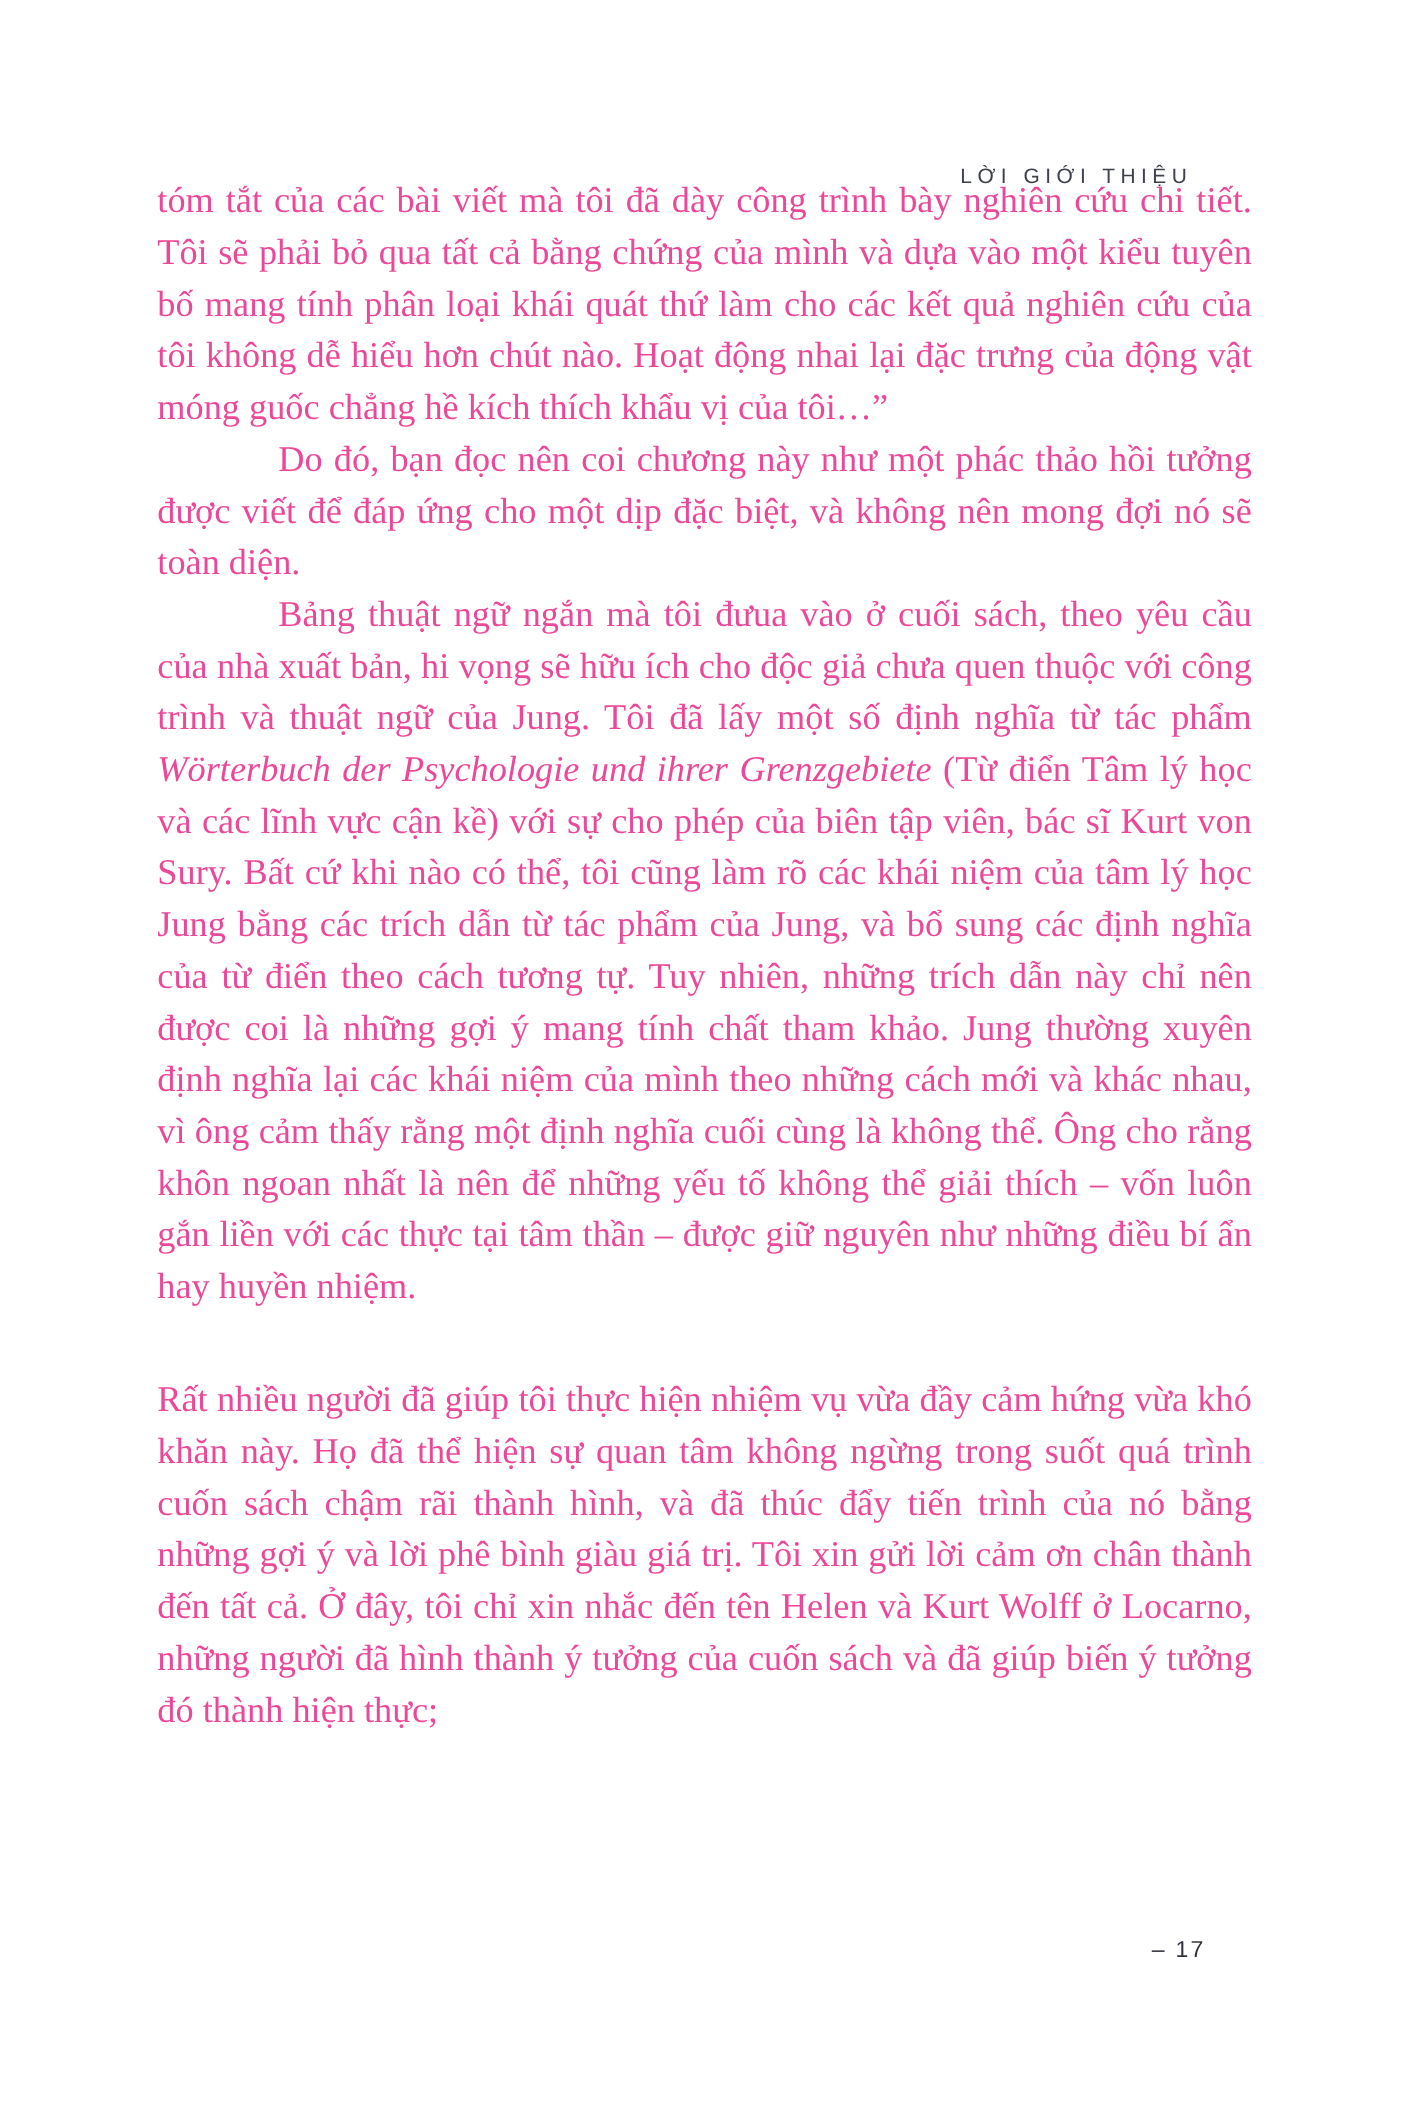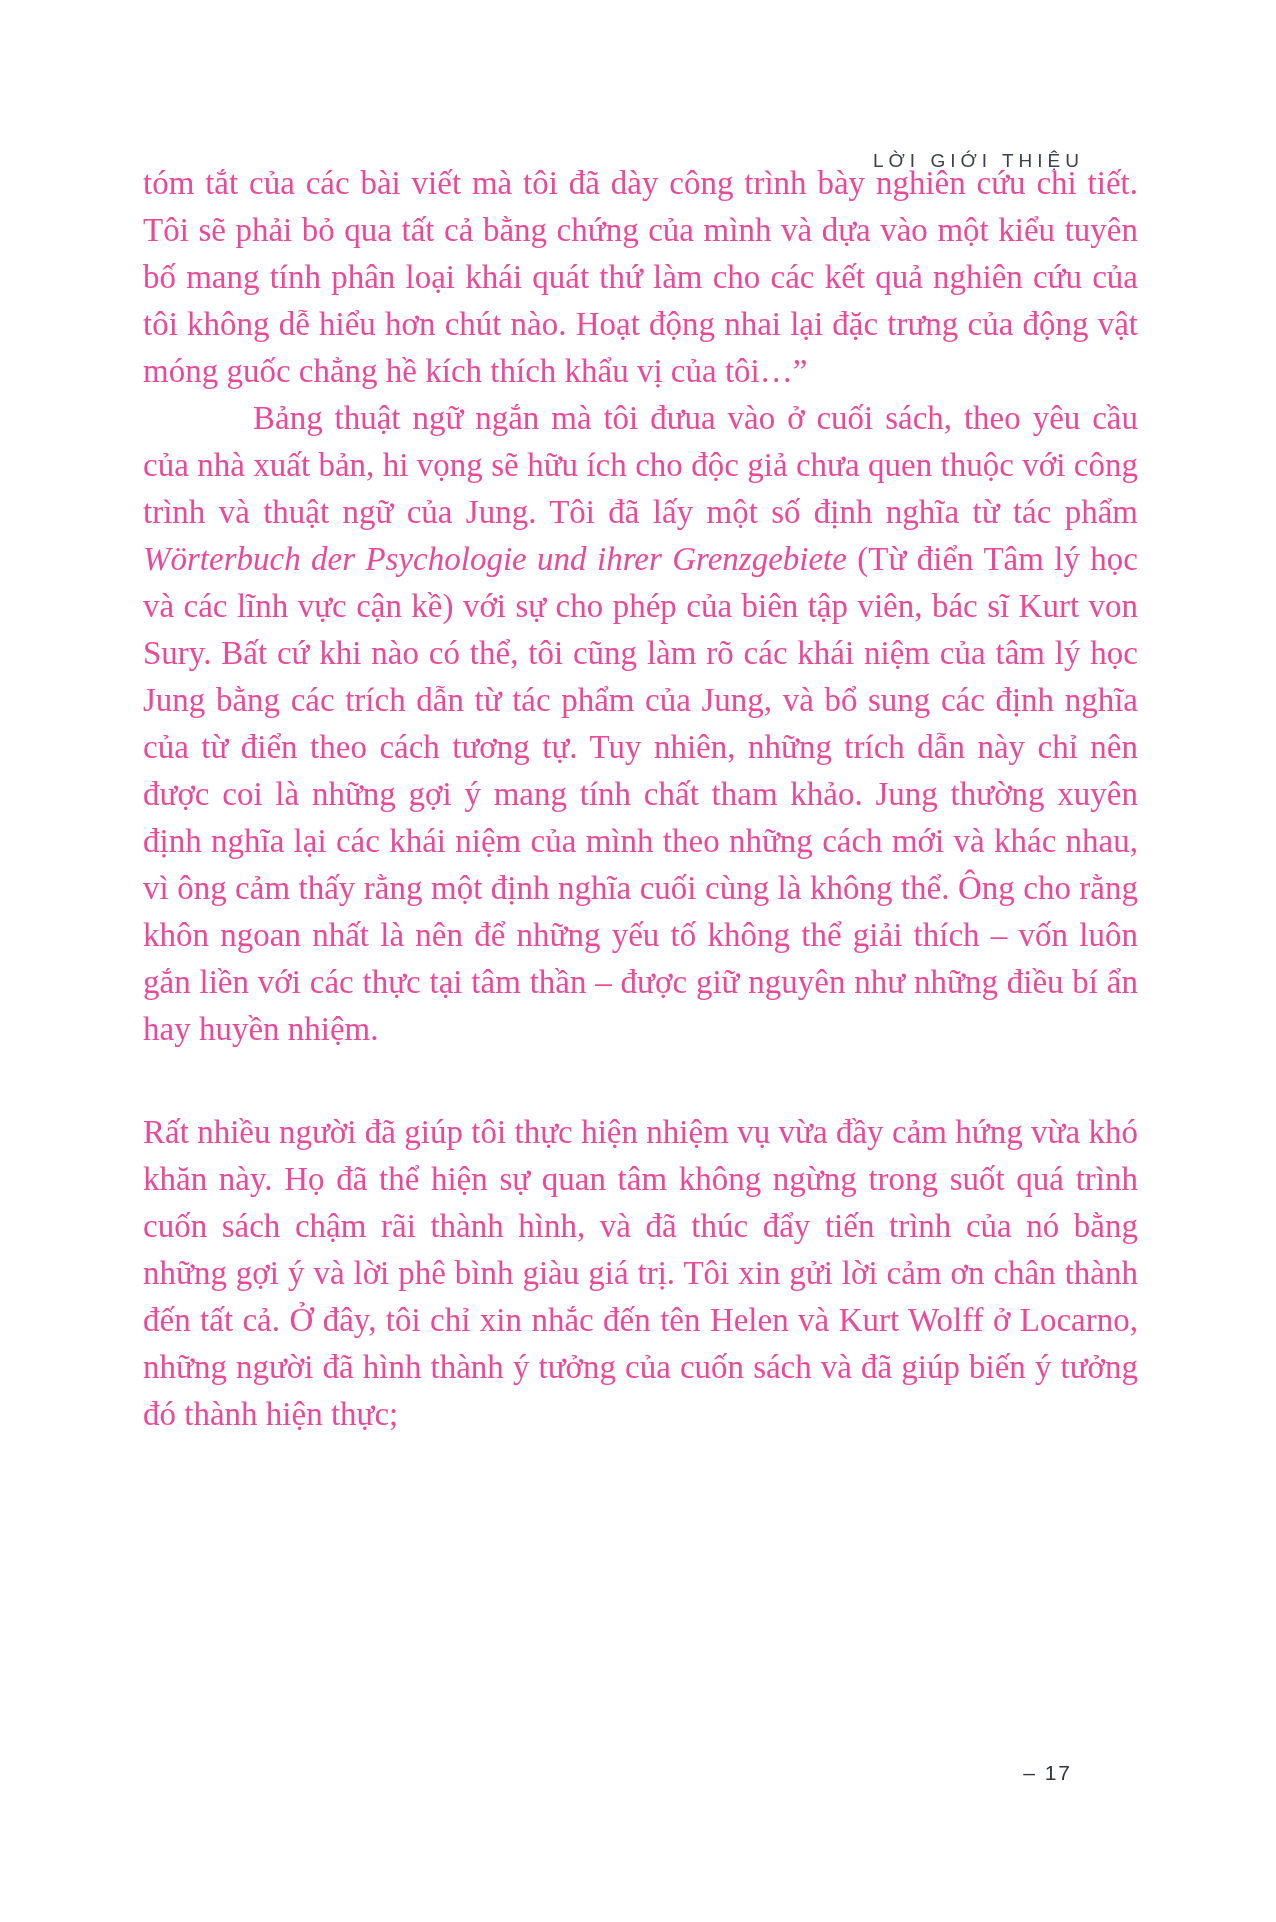--- a/index.html
+++ b/index.html
@@ -46,36 +46,37 @@
     text-indent: 110px;
   }
   .body-text p.section-break {
     margin-top: 56px;
   }
   .body-text em {
   }
   .folio {
     position: absolute;
     top: 1761px;
-    right: 204px;
+    right: 180px;
     font-family: "Liberation Sans", sans-serif;
     font-size: 21px;
     letter-spacing: 2px;
     color: #30343c;
     white-space: nowrap;
   }
 </style>
 </head>
 <body>
 
 <div class="page">
 
   <div class="running-head">LỜI GIỚI THIỆU</div>
 
   <div class="body-text">
       <p class=""><span>tóm tắt của các bài viết mà tôi đã dày công trình bày nghiên cứu chi tiết. Tôi sẽ phải bỏ qua tất cả bằng chứng của mình và dựa vào một kiểu tuyên bố mang tính phân loại khái quát thứ làm cho các kết quả nghiên cứu của tôi không dễ hiểu hơn chút nào. Hoạt động nhai lại đặc trưng của động vật móng guốc chẳng hề kích thích khẩu vị của tôi…”</span></p>
+      <p class="indent"><span>Do đó, bạn đọc nên coi chương này như một phác thảo hồi tưởng được viết để đáp ứng cho một dịp đặc biệt, và không nên mong đợi nó sẽ toàn diện.</span></p>
       <p class="indent"><span>Bảng thuật ngữ ngắn mà tôi đưua vào ở cuối sách, theo yêu cầu của nhà xuất bản, hi vọng sẽ hữu ích cho độc giả chưa quen thuộc với công trình và thuật ngữ của Jung. Tôi đã lấy một số định nghĩa từ tác phẩm </span><em>Wörterbuch der Psychologie und ihrer Grenzgebiete</em><span> (Từ điển Tâm lý học và các lĩnh vực cận kề) với sự cho phép của biên tập viên, bác sĩ Kurt von Sury. Bất cứ khi nào có thể, tôi cũng làm rõ các khái niệm của tâm lý học Jung bằng các trích dẫn từ tác phẩm của Jung, và bổ sung các định nghĩa của từ điển theo cách tương tự. Tuy nhiên, những trích dẫn này chỉ nên được coi là những gợi ý mang tính chất tham khảo. Jung thường xuyên định nghĩa lại các khái niệm của mình theo những cách mới và khác nhau, vì ông cảm thấy rằng một định nghĩa cuối cùng là không thể. Ông cho rằng khôn ngoan nhất là nên để những yếu tố không thể giải thích – vốn luôn gắn liền với các thực tại tâm thần – được giữ nguyên như những điều bí ẩn hay huyền nhiệm.</span></p>
       <p class="section-break"><span>Rất nhiều người đã giúp tôi thực hiện nhiệm vụ vừa đầy cảm hứng vừa khó khăn này. Họ đã thể hiện sự quan tâm không ngừng trong suốt quá trình cuốn sách chậm rãi thành hình, và đã thúc đẩy tiến trình của nó bằng những gợi ý và lời phê bình giàu giá trị. Tôi xin gửi lời cảm ơn chân thành đến tất cả. Ở đây, tôi chỉ xin nhắc đến tên Helen và Kurt Wolff ở Locarno, những người đã hình thành ý tưởng của cuốn sách và đã giúp biến ý tưởng đó thành hiện thực;</span></p>
     </div>
 
   <div class="folio">– 17</div>
 
 </div>
 
 </body></html>

